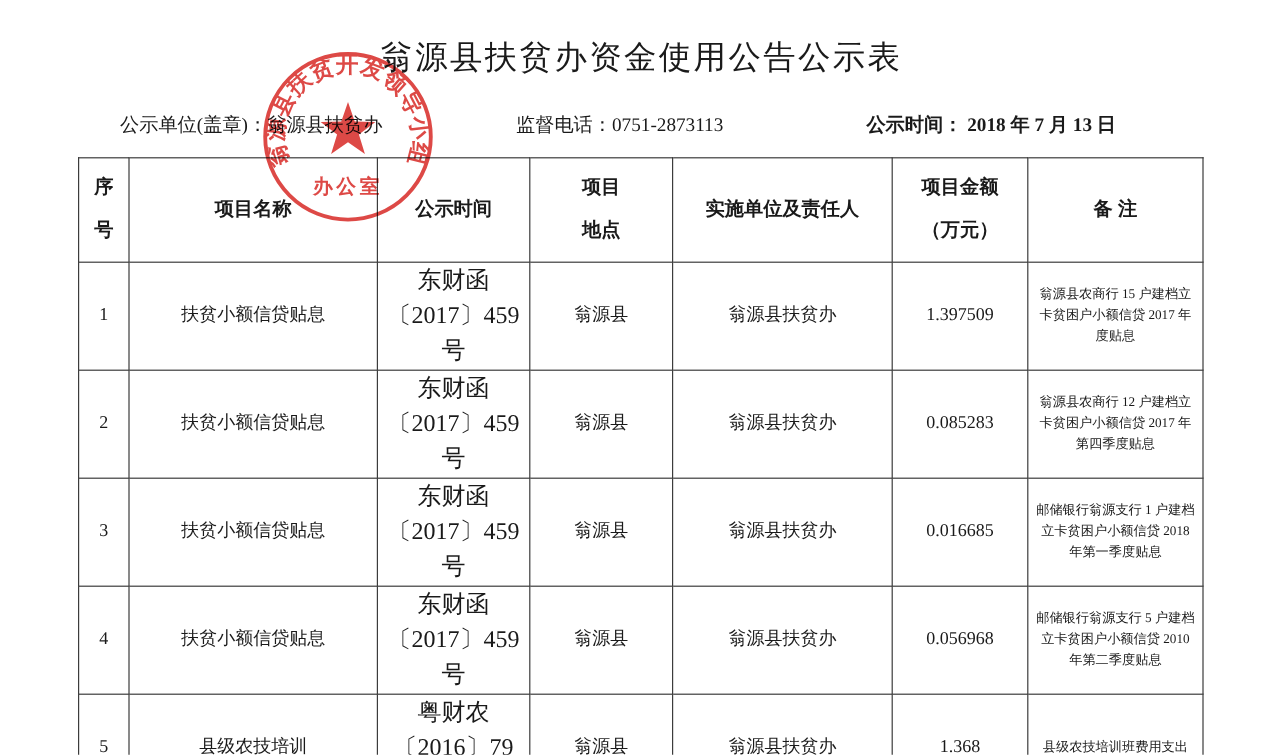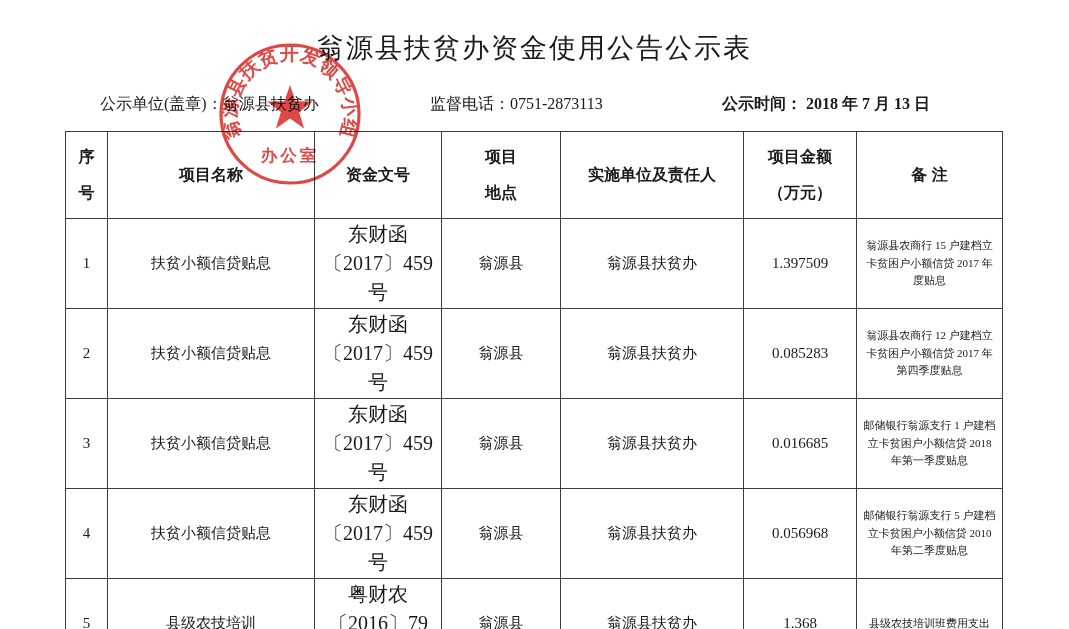--- a/index.html
+++ b/index.html
@@ -103,21 +103,21 @@
     <col style="width:119px">
       <col style="width:183px">
       <col style="width:113px">
     <col style="width:146px">
   </colgroup>
   <thead>
     <tr>
       <th>序
 号</th>
       <th>项目名称</th>
-      <th>资金文号</th>
+      <th>公示时间</th>
       <th>项目
 地点</th>
       <th>实施单位及责任人</th>
       <th>项目金额
 （万元）</th>
       <th>备 注</th>
     </tr>
   </thead>
   <tbody id="table-body">
       <tr>

